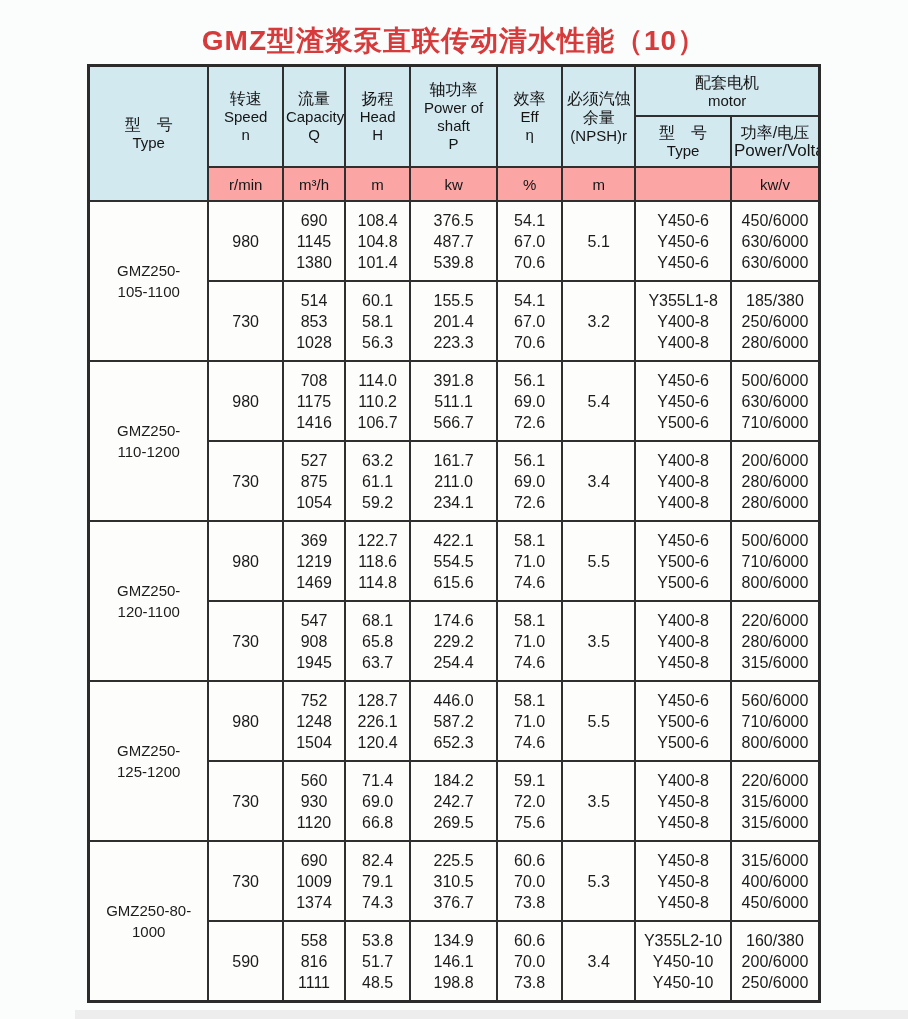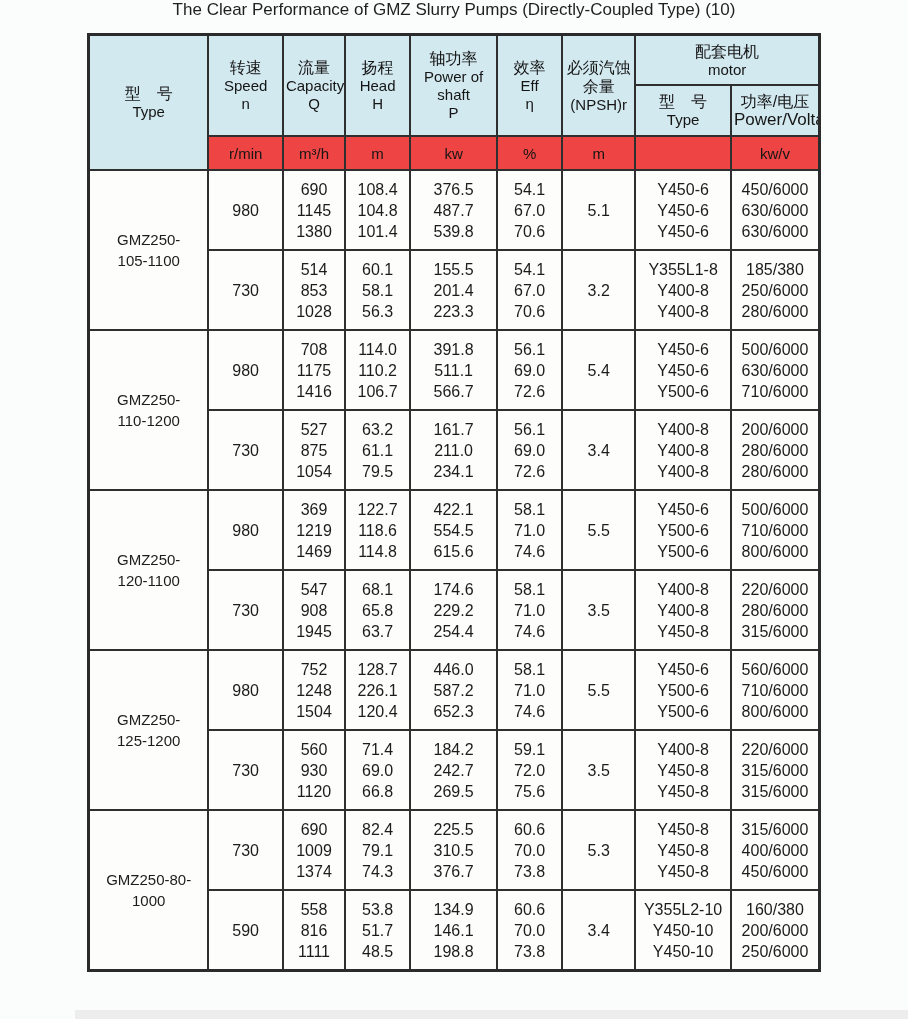--- a/index.html
+++ b/index.html
@@ -42,21 +42,21 @@
   }
   thead th {
     background: #d3e9f0;
     font-weight: normal;
   }
   .hline-cn { display: block; font-size: 16px; line-height: 19px; color: #151515; }
   .hline-en { display: block; font-size: 15px; line-height: 18px; color: #151515; }
   .hline-en.tight { font-size: 17px; }
   tr.hdr-a th { height: 46px; }
   tr.hdr-b th { height: 47px; }
-  tr.units th { height: 30px; font-size: 15px; background: #ef4444; color: #151515; }
+  tr.units th { height: 30px; font-size: 15px; background: #fca5a5; color: #151515; }
   tbody td {
     height: 76px;
     font-size: 16px;
     line-height: 21px;
     white-space: pre-line;
     background: #fdfdfc;
     color: #1c1c1c;
   }
   td.model-cell { font-size: 15px; letter-spacing: 0; padding: 16px; }
   .scan-edge {
@@ -64,21 +64,21 @@
     left: 75px; right: 0; bottom: 0;
     height: 9px;
     background: #ededee;
   }
 </style>
 </head>
 <body>
 
 <div class="wrap">
 
-  <h2 class="title-en">The Clear Performance of GMZ Slurry Pumps (Directly-Coupled Type) (10)</h2>
+  <h1 class="title-cn">GMZ型渣浆泵直联传动清水性能（10）</h1>
 
   <table class="perf">
     <colgroup>
       <col style="width:16.4%">
         <col style="width:10.2%">
         <col style="width:8.5%">
       <col style="width:8.9%">
         <col style="width:11.9%">
         <col style="width:8.9%">
       <col style="width:10.0%">
@@ -215,21 +215,21 @@
 630/6000
 710/6000</td>
         </tr>
         <tr>
           <td>730</td>
           <td>527
 875
 1054</td>
           <td>63.2
 61.1
-79.5</td>
+59.2</td>
           <td>161.7
 211.0
 234.1</td>
           <td>56.1
 69.0
 72.6</td>
           <td>3.4</td>
           <td>Y400-8
 Y400-8
 Y400-8</td>

